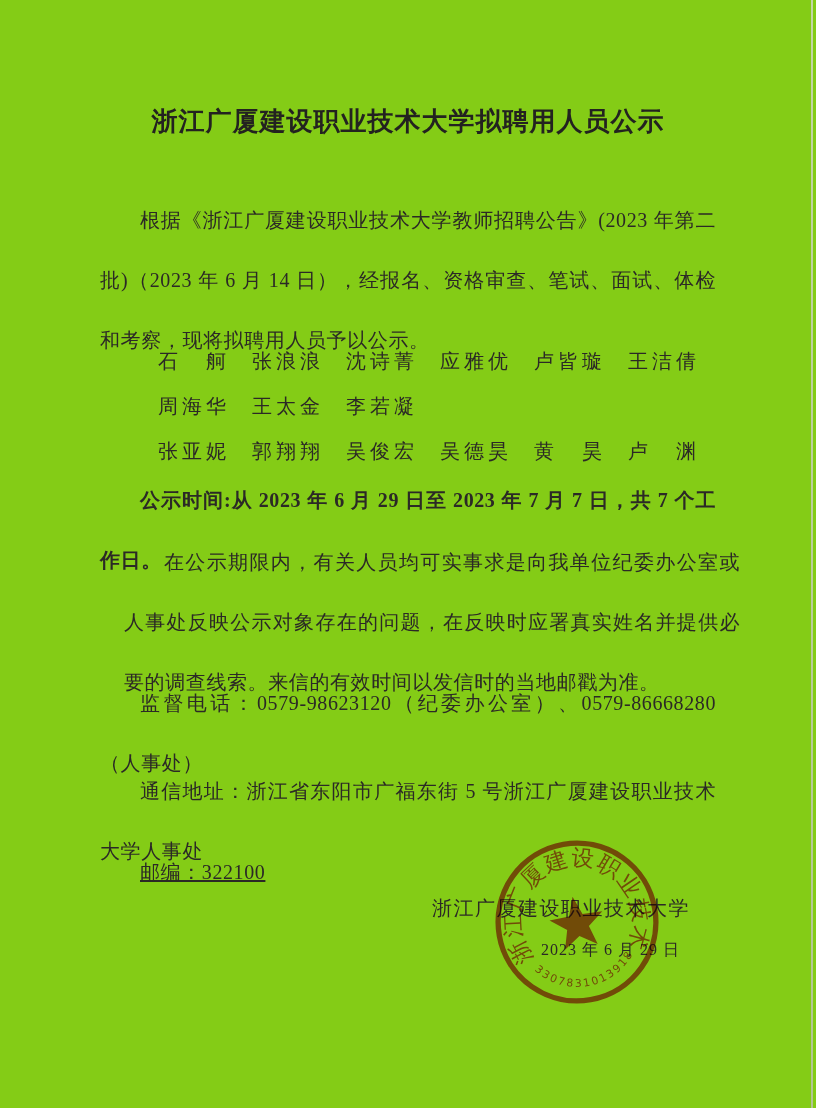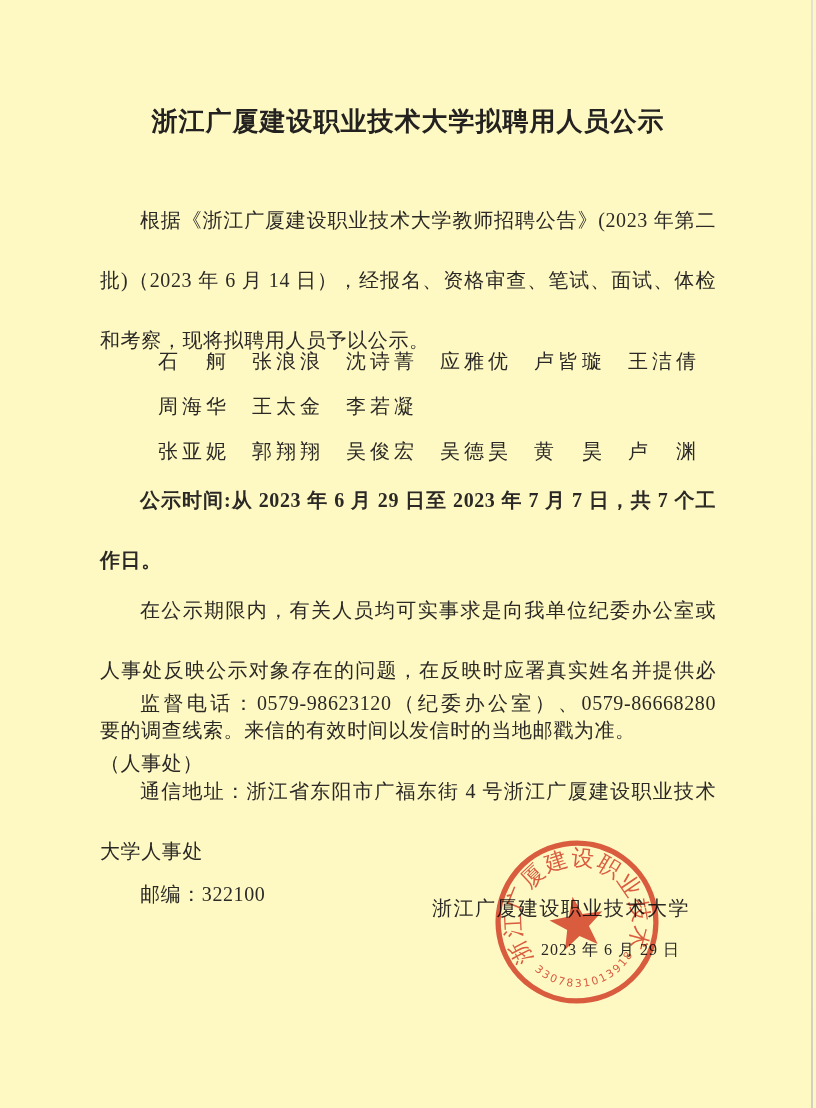--- a/index.html
+++ b/index.html
@@ -1,19 +1,19 @@
 <!DOCTYPE html>
 <html><head>
 <meta charset="utf-8">
 <style>
   html,body{margin:0;padding:0;}
   .page{
     position:relative;
     width:816px;height:1108px;
-    background:#fef9c3;
+    background:#84cc16;
     overflow:hidden;
     font-family:"Liberation Serif","DejaVu Serif",serif;
     color:#2b2926;
   }
   .scan-edge{
     position:absolute;right:3px;top:0;width:2px;height:100%;
     background:linear-gradient(#d9d9d7,#c2c2c0);
     opacity:.75;
   }
   .doc-title{
@@ -24,24 +24,24 @@
     color:#232220;
   }
   .para{
     position:absolute;left:100px;width:616px;
     font-size:20px;line-height:60px;
     text-indent:2em;letter-spacing:0.6px;
     text-align:justify;
   }
   .p-intro{top:190px;}
   .p-period{top:470px;font-weight:bold;}
-  .p-feedback{top:580px;}
+  .p-feedback{top:532px;margin-left:24px;}
   .p-phone{top:673px;}
   .p-address{top:761px;}
-  .p-postcode{top:864px;}
+  .p-postcode{top:842px;text-decoration:underline;}
   .names{
     position:absolute;left:158px;top:330px;width:560px;
     font-size:20px;
   }
   .names-row{
     display:flex;gap:22px;height:45px;align-items:flex-end;
     letter-spacing:4px;white-space:pre;
   }
   .sig-org{
     position:absolute;top:895px;right:126px;
@@ -93,21 +93,21 @@
       <span>卢　渊</span>
     </div>
   </div>
 
   <div class="para p-period">公示时间:从 2023 年 6 月 29 日至 2023 年 7 月 7 日，共 7 个工作日。</div>
 
   <div class="para p-feedback">在公示期限内，有关人员均可实事求是向我单位纪委办公室或人事处反映公示对象存在的问题，在反映时应署真实姓名并提供必要的调查线索。来信的有效时间以发信时的当地邮戳为准。</div>
 
   <div class="para p-phone">监督电话：0579-98623120（纪委办公室）、0579-86668280（人事处）</div>
 
-  <div class="para p-address">通信地址：浙江省东阳市广福东街 4 号浙江广厦建设职业技术大学人事处</div>
+  <div class="para p-address">通信地址：浙江省东阳市广福东街 5 号浙江广厦建设职业技术大学人事处</div>
 
   <div class="para p-postcode">邮编：322100</div>
 
   <div class="sig-org">浙江广厦建设职业技术大学</div>
 
   <div class="sig-date">2023 年 6 月 29 日</div>
 
   <svg class="seal" viewBox="0 0 200 200" xmlns="http://www.w3.org/2000/svg">
     <defs>
       <path id="ringTextPath" d="M 41.1,134 A 68,68 0 1,1 158.9,134" fill="none"></path>

